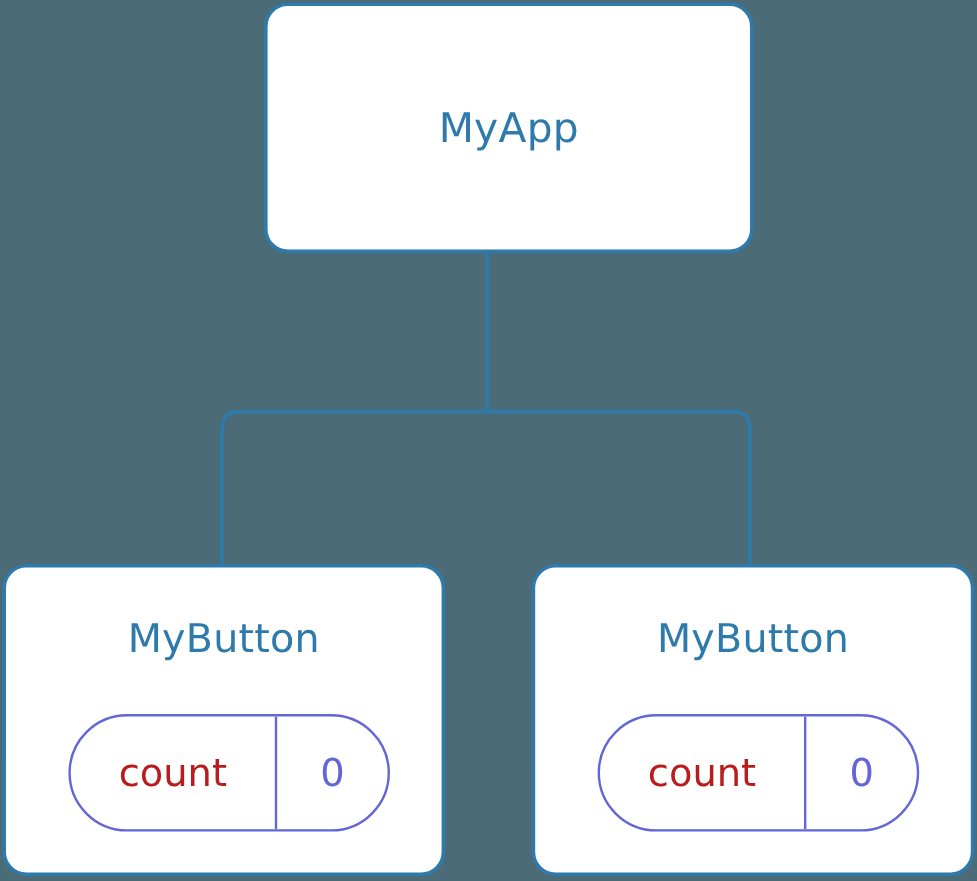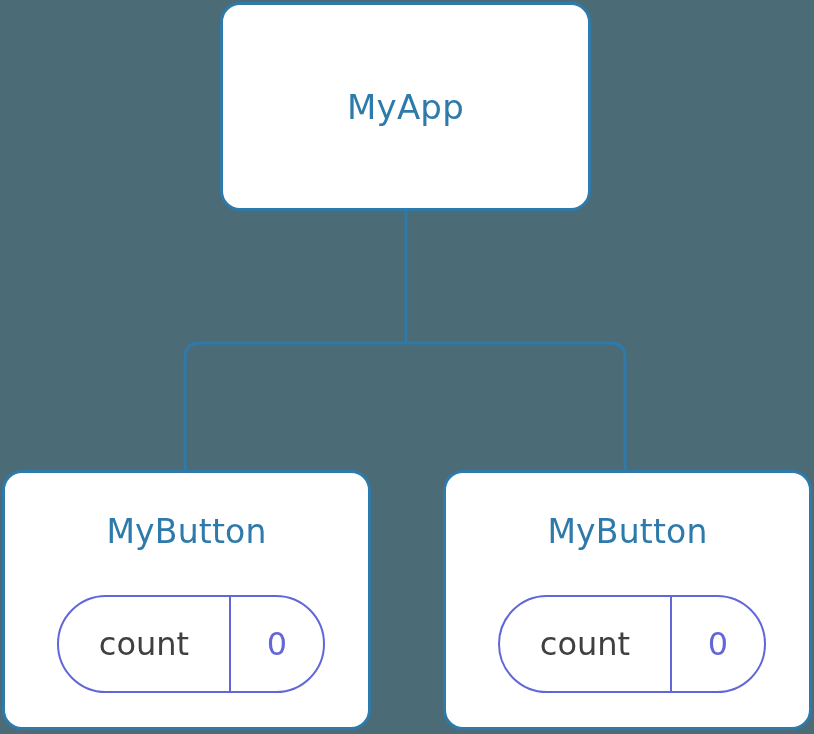--- a/index.html
+++ b/index.html
@@ -40,21 +40,21 @@
     border: 3px solid #2e7aab;
     border-radius: 20px;
     display: flex;
     flex-direction: column;
     align-items: center;
   }
 
   .node-card.root {
     left: 220px;
     top: 2px;
-    width: 371px;
+    width: 408px;
     height: 209px;
     justify-content: center;
   }
 
   .node-card.child-left {
     left: 2px;
     top: 470px;
     width: 369px;
     height: 260px;
     padding-top: 42px;
@@ -104,21 +104,21 @@
   .node-card.child-right .state-pill {
     left: 52px;
     width: 268px;
   }
 
   .pill-key {
     flex: 0 0 172px;
     display: flex;
     align-items: center;
     justify-content: center;
-    color: #404040;
+    color: #b91c1c;
     font-size: 32px;
     line-height: 1;
     border-right: 2px solid #6366d8;
     box-sizing: border-box;
   }
 
   .pill-value {
     flex: 1 1 auto;
     display: flex;
     align-items: center;

